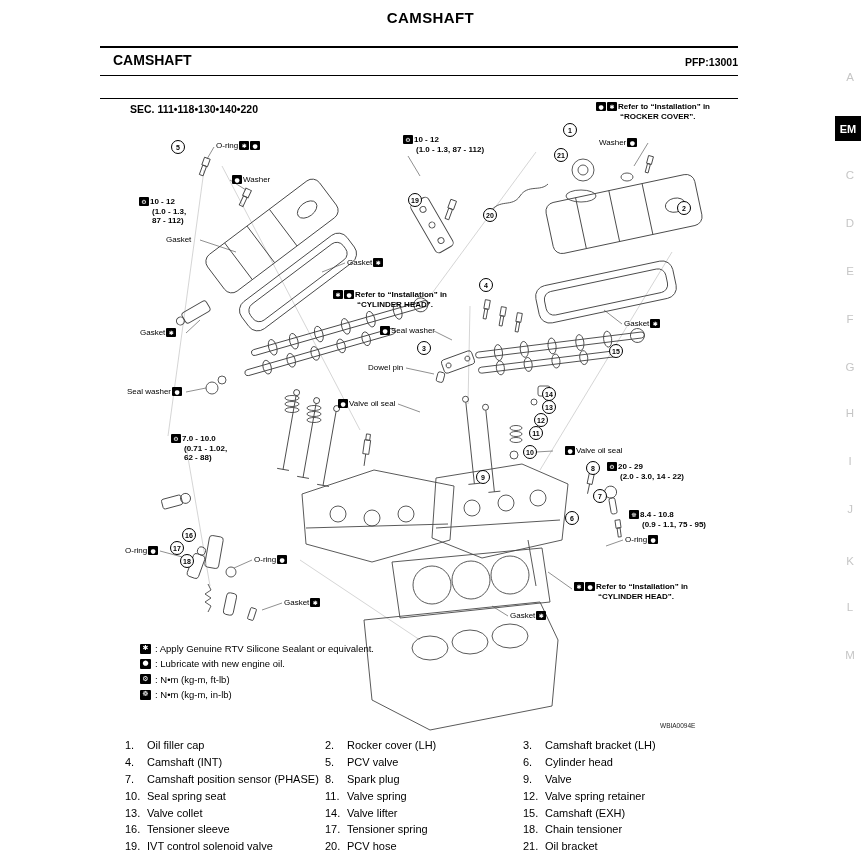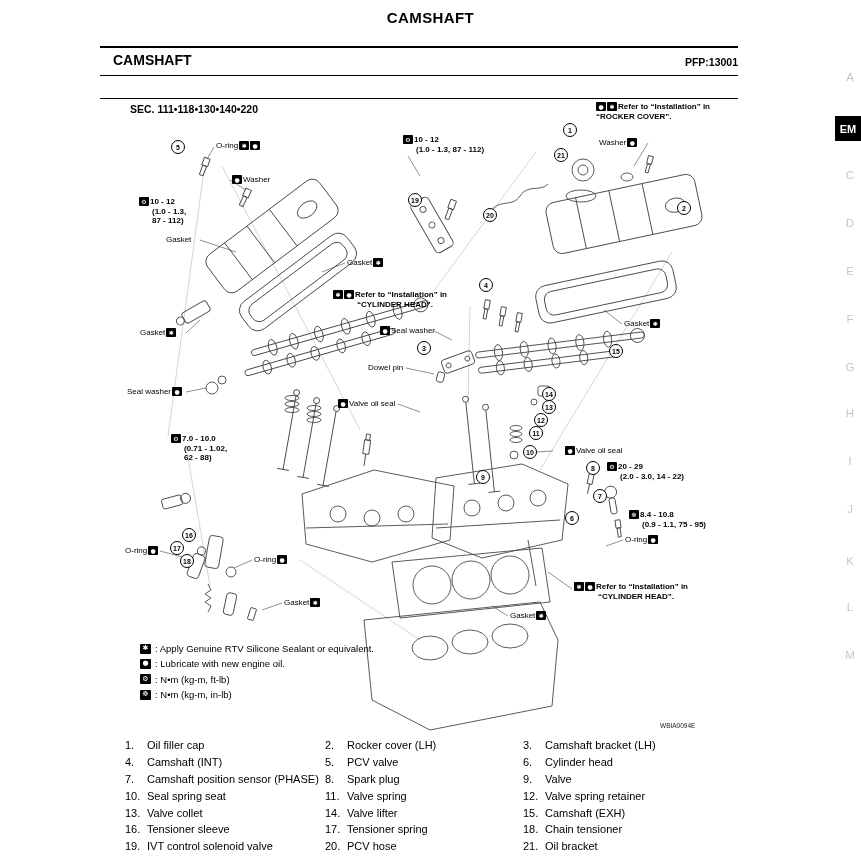--- a/index.html
+++ b/index.html
@@ -476,21 +476,21 @@
             <span>Refer to “Installation” in</span>
           </div>
           <div style="margin-left: 24px;">“CYLINDER HEAD”.</div>
         </div>
         <div class="dlabel b" style="left: 596px; top: 102px;">
           <div class="drow">
             <span class="ibox">●</span>
             <span class="ibox">✱</span>
             <span>Refer to “Installation” in</span>
           </div>
-          <div style="">“ROCKER COVER”.</div>
+          <div style="margin-left: 24px;">“ROCKER COVER”.</div>
         </div>
         <div class="dlabel" style="left: 599px; top: 138px;">
           <div class="drow">
             <span>Washer</span>
             <span class="ibox">●</span>
           </div>
         </div>
         <div class="callout" style="left: 178px; top: 147px;">5</div>
         <div class="callout" style="left: 570px; top: 130px;">1</div>
         <div class="callout" style="left: 561px; top: 155px;">21</div>

